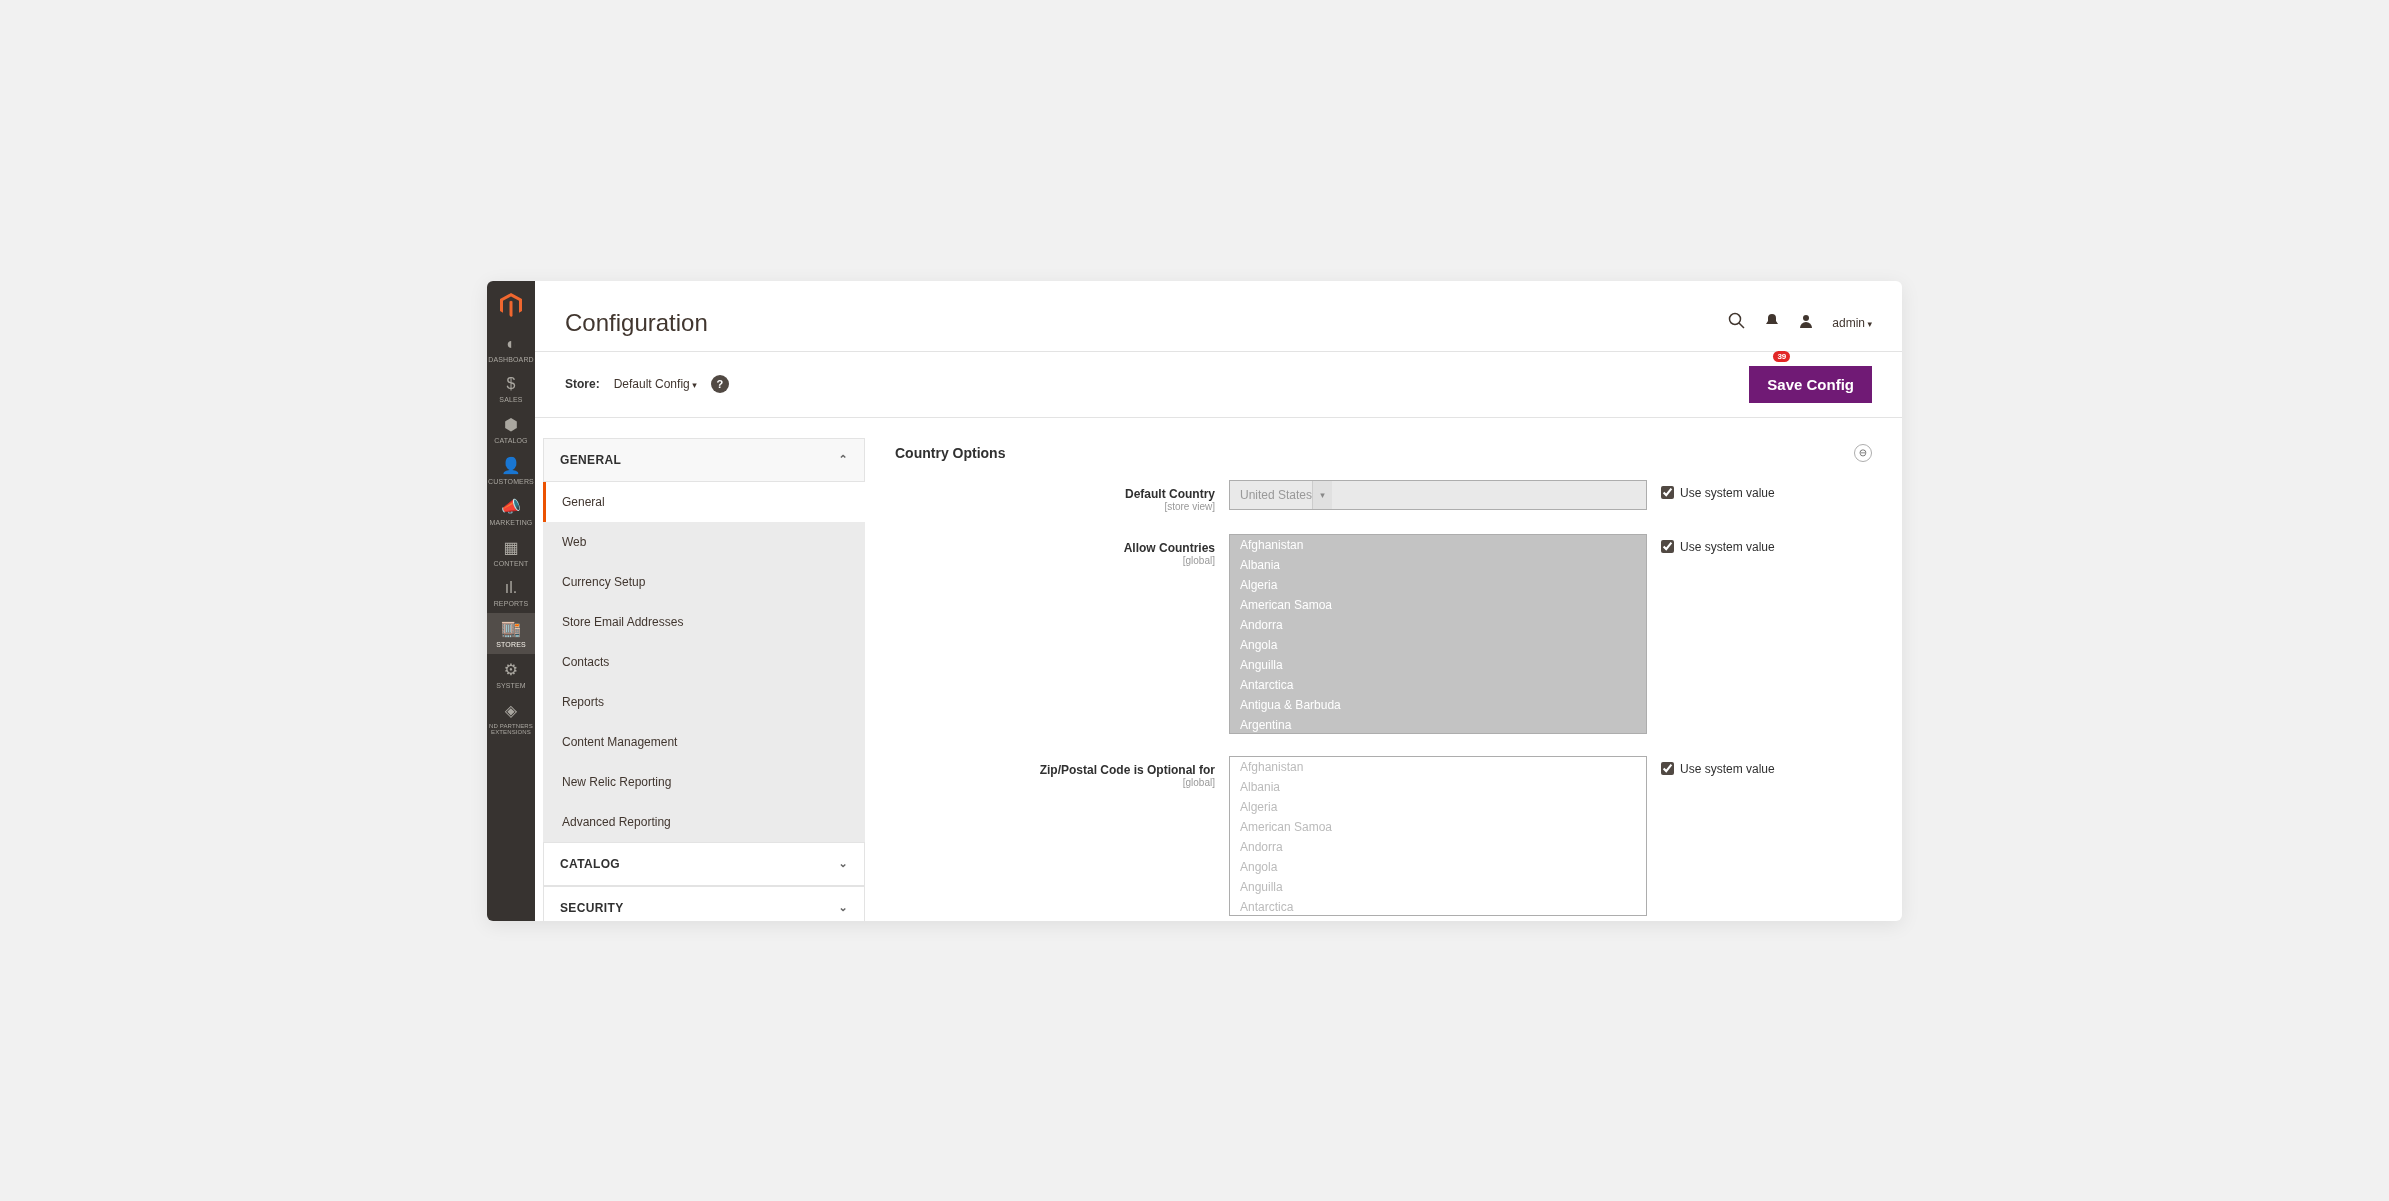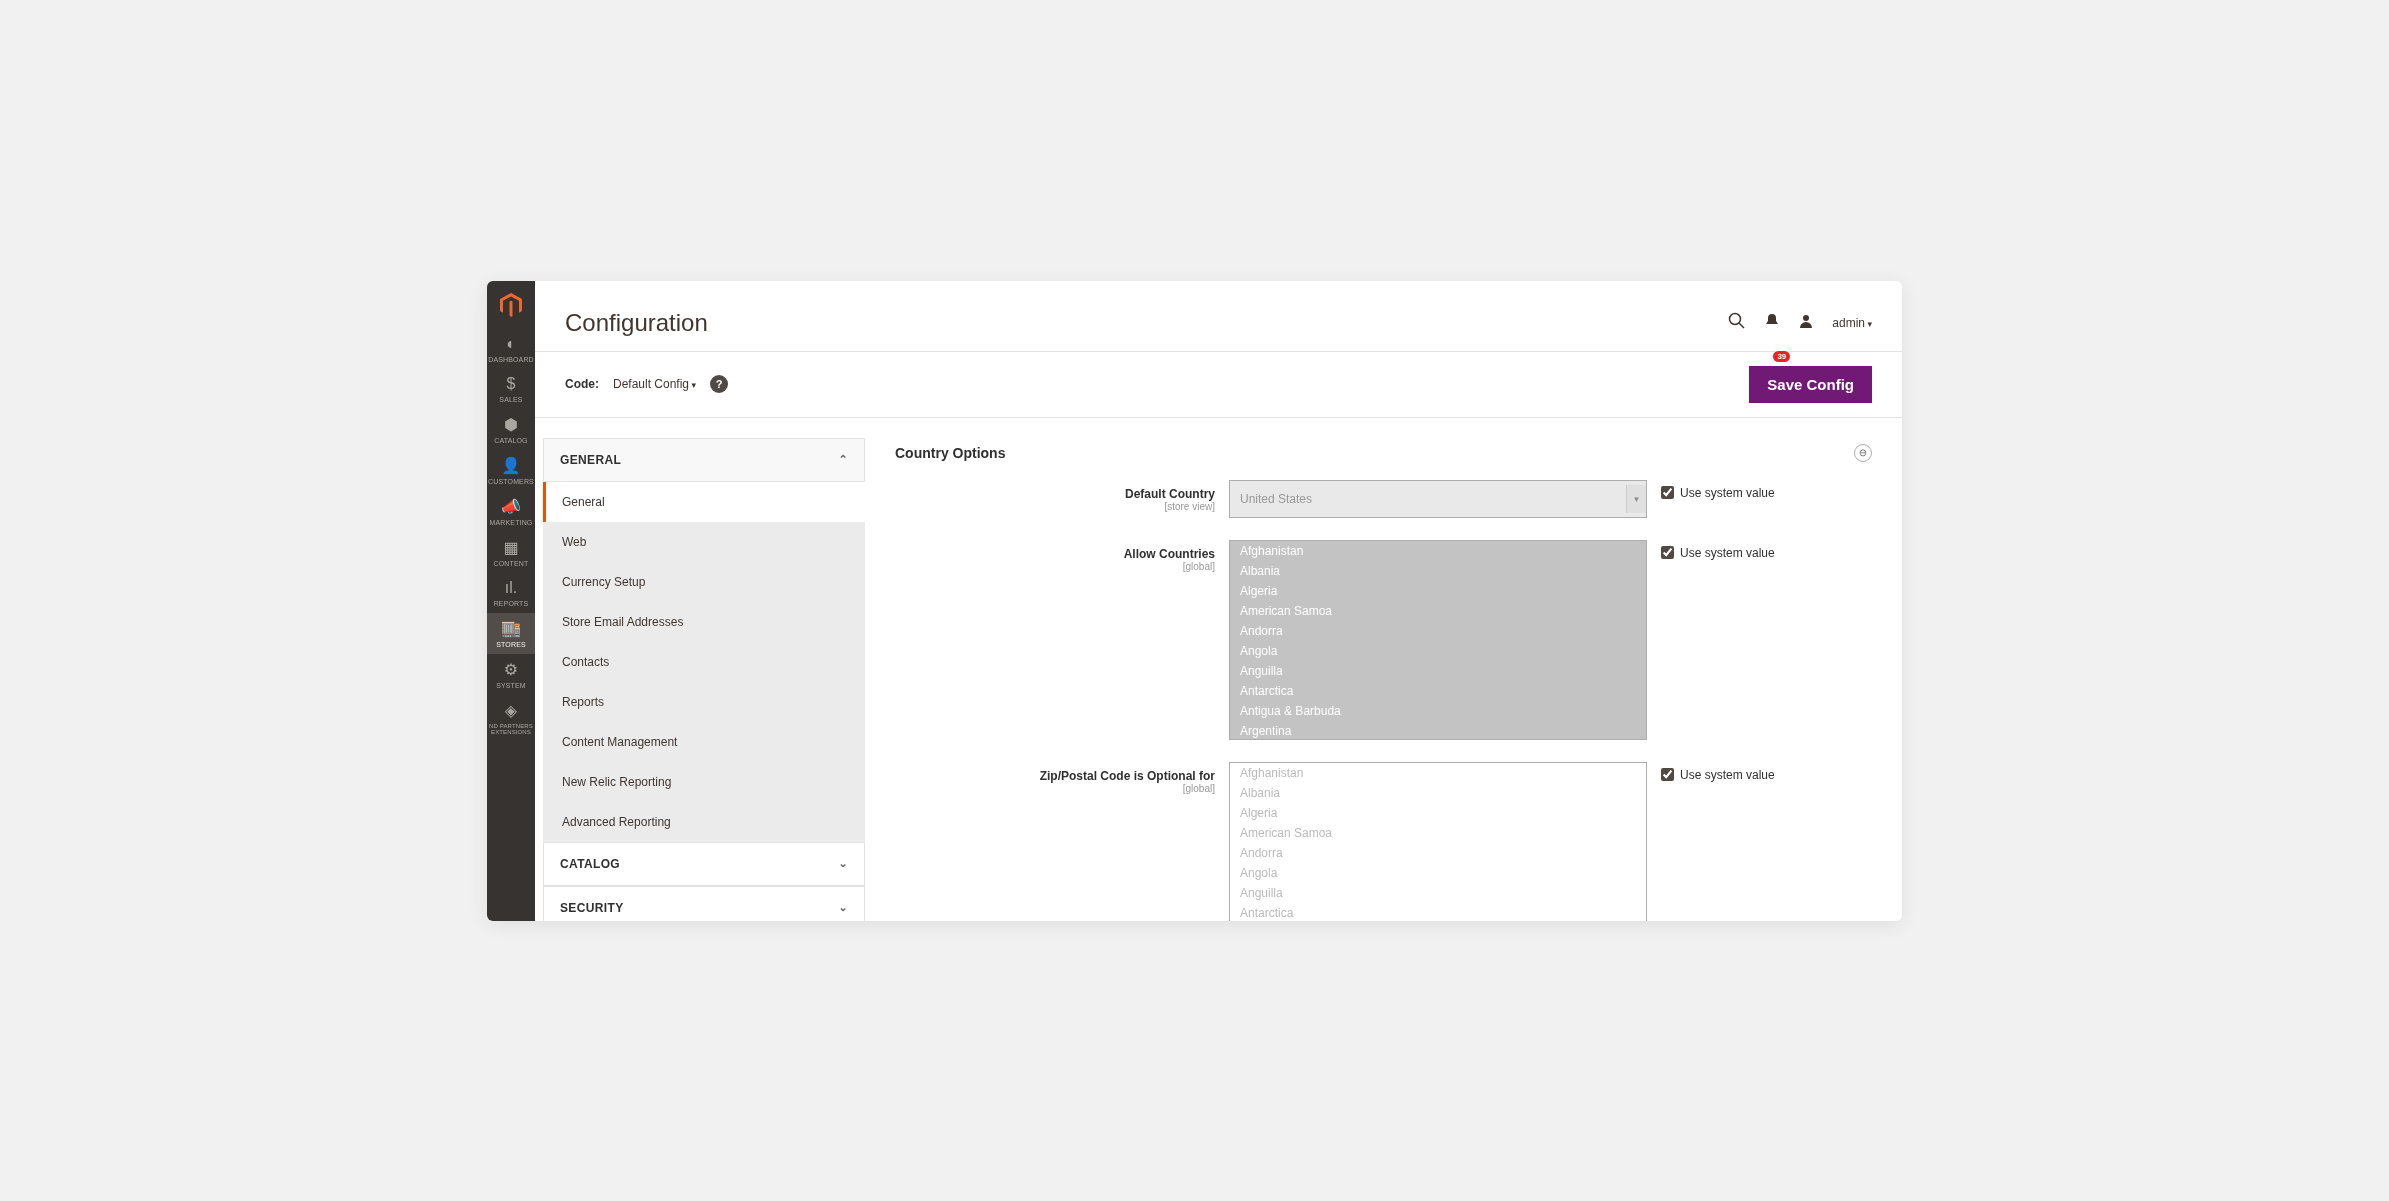--- a/index.html
+++ b/index.html
@@ -51,21 +51,21 @@
     .collapse-circle { width:18px; height:18px; border:1px solid #adadad; border-radius:50%; display:flex; align-items:center; justify-content:center; font-size:10px; color:#666; cursor:pointer; }
 
     .form-row { display:flex; align-items:flex-start; margin-bottom:22px; gap:14px; }
     .lbl-col { width:320px; text-align:right; padding-top:6px; }
     .lbl { font-size:12px; font-weight:600; color:#303030; }
     .sub { font-size:10px; color:#999; display:block; }
     .ctrl-col { width:418px; }
     .sys-col { padding-top:6px; display:flex; align-items:center; gap:6px; font-size:12px; color:#303030; }
     .sys-col input { accent-color:#514943; }
 
-    .select-dis { width:100%; height:38px; border:1px solid #adadad; background:#e9e9e9; color:#999; padding:0 10px; font-size:12px; display:flex; align-items:center; justify-content:space-between; }
+    .select-dis { width:100%; height:30px; border:1px solid #adadad; background:#e9e9e9; color:#999; padding:0 10px; font-size:12px; display:flex; align-items:center; }
     .select-dis .arrow { background:#e0e0e0; width:20px; height:28px; margin-right:-10px; display:flex; align-items:center; justify-content:center; color:#888; font-size:9px; border-left:1px solid #ccc;}
 
     .multi { width:100%; height:200px; border:1px solid #adadad; background:#e9e9e9; overflow-y:scroll; position:relative; }
     .multi .opt { padding:3px 10px; font-size:12px; color:#fff; background:#b9b9b9; }
     .multi.plain .opt { color:#bbb; background:#fff; }
     .multi.dis .opt { color:#fff; background:#c3c3c3; }
     .multi::-webkit-scrollbar { width:14px; }
     .multi::-webkit-scrollbar-track { background:#f0f0f0; }
     .multi::-webkit-scrollbar-thumb { background:#c8c8c8; }
   </style>
@@ -143,21 +143,21 @@
           <svg width="16" height="16" viewBox="0 0 16 16">
               <circle cx="8" cy="5" r="3" fill="#41362f"></circle>
               <path d="M2 15a6 6 0 0112 0" fill="#41362f"></path>
             </svg>
         </span>
         <span class="admin">admin</span>
       </div>
     </div>
 
     <div class="scope-bar">
-      <span class="scope-label">Code:</span>
+      <span class="scope-label">Store:</span>
       <span class="scope-sel">Default Config</span>
       <span class="help">?</span>
       <span class="spacer"></span>
       <button class="btn-save">Save Config</button>
     </div>
 
     <div class="content-row">
 
       <div class="cfg-sidebar">
         <div class="cfg-section">

